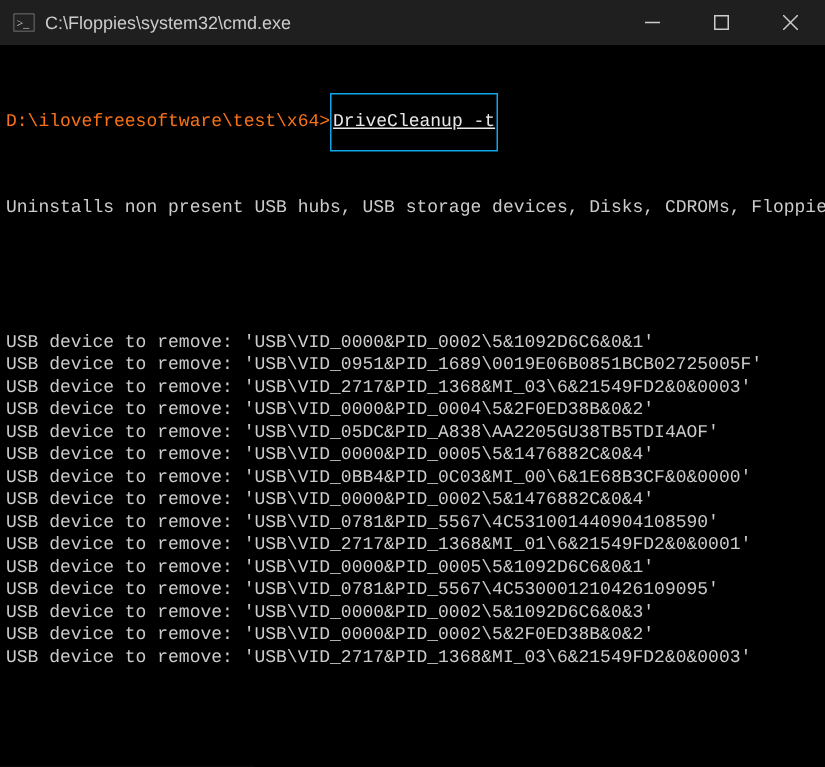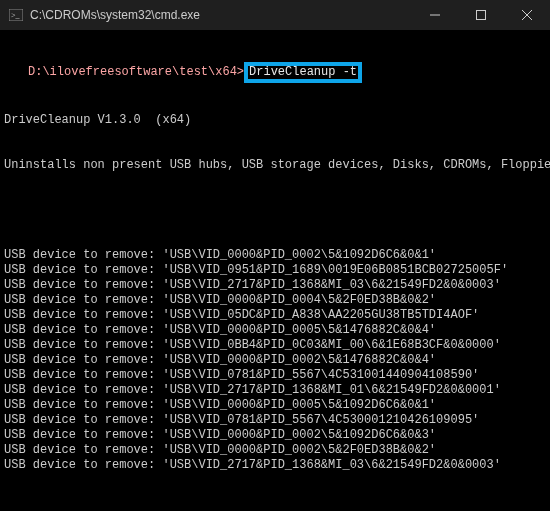--- a/index.html
+++ b/index.html
@@ -53,39 +53,40 @@
     color: #cccccc;
     padding: 2px 4px;
     line-height: 15px;
     white-space: pre;
     overflow: hidden;
     position: relative;
   }
   .line { white-space: pre; }
   .cmd-highlight {
     color: #e8e8e8;
-    border: 4px solid #0ea5e9;
-    padding: 0 1px;
+    border: 1px solid #0ea5e9;
+    padding: 12px 1px;
     display: inline-block;
     line-height: 13px;
+    text-decoration: underline;
   }
-  .prompt { color: #fca5a5; margin-left: 24px; }
+  .prompt { color: #f97316; }
 </style>
 </head>
 <body>
 
 <div class="window">
   <div class="titlebar">
     <div class="titlebar-icon">
       <svg width="14" height="12" viewBox="0 0 14 12">
         <rect x="0" y="0" width="14" height="12" fill="#222" stroke="#888" stroke-width="1"></rect>
         <text x="2" y="9" fill="#ccc" font-size="8" font-family="Consolas">&gt;_</text>
       </svg>
     </div>
-    <div class="titlebar-title">C:\CDROMs\system32\cmd.exe</div>
+    <div class="titlebar-title">C:\Floppies\system32\cmd.exe</div>
     <div class="titlebar-controls">
       <div class="tb-btn">
         <svg width="10" height="10" viewBox="0 0 10 10">
             <line x1="0" y1="5" x2="10" y2="5" stroke="#ccc" stroke-width="1"></line>
           </svg>
       </div>
       <div class="tb-btn">
         <svg width="10" height="10" viewBox="0 0 10 10">
             <rect x="0.5" y="0.5" width="9" height="9" fill="none" stroke="#ccc" stroke-width="1"></rect>
           </svg>
@@ -94,21 +95,20 @@
         <svg width="10" height="10" viewBox="0 0 10 10">
             <line x1="0" y1="0" x2="10" y2="10" stroke="#ccc" stroke-width="1"></line>
             <line x1="10" y1="0" x2="0" y2="10" stroke="#ccc" stroke-width="1"></line>
           </svg>
       </div>
     </div>
   </div>
 
   <div class="terminal">
     <div class="line"><span class="prompt">D:\ilovefreesoftware\test\x64&gt;</span><span class="cmd-highlight">DriveCleanup -t</span></div>
-    <div class="line">DriveCleanup V1.3.0  (x64)</div>
     <div class="line">Uninstalls non present USB hubs, USB storage devices, Disks, CDROMs, Floppies, Sto</div>
     <div class="line"> </div>
     <div id="device-lines"><div class="line">USB device to remove: 'USB\VID_0000&amp;PID_0002\5&amp;1092D6C6&amp;0&amp;1'</div><div class="line">USB device to remove: 'USB\VID_0951&amp;PID_1689\0019E06B0851BCB02725005F'</div><div class="line">USB device to remove: 'USB\VID_2717&amp;PID_1368&amp;MI_03\6&amp;21549FD2&amp;0&amp;0003'</div><div class="line">USB device to remove: 'USB\VID_0000&amp;PID_0004\5&amp;2F0ED38B&amp;0&amp;2'</div><div class="line">USB device to remove: 'USB\VID_05DC&amp;PID_A838\AA2205GU38TB5TDI4AOF'</div><div class="line">USB device to remove: 'USB\VID_0000&amp;PID_0005\5&amp;1476882C&amp;0&amp;4'</div><div class="line">USB device to remove: 'USB\VID_0BB4&amp;PID_0C03&amp;MI_00\6&amp;1E68B3CF&amp;0&amp;0000'</div><div class="line">USB device to remove: 'USB\VID_0000&amp;PID_0002\5&amp;1476882C&amp;0&amp;4'</div><div class="line">USB device to remove: 'USB\VID_0781&amp;PID_5567\4C531001440904108590'</div><div class="line">USB device to remove: 'USB\VID_2717&amp;PID_1368&amp;MI_01\6&amp;21549FD2&amp;0&amp;0001'</div><div class="line">USB device to remove: 'USB\VID_0000&amp;PID_0005\5&amp;1092D6C6&amp;0&amp;1'</div><div class="line">USB device to remove: 'USB\VID_0781&amp;PID_5567\4C530001210426109095'</div><div class="line">USB device to remove: 'USB\VID_0000&amp;PID_0002\5&amp;1092D6C6&amp;0&amp;3'</div><div class="line">USB device to remove: 'USB\VID_0000&amp;PID_0002\5&amp;2F0ED38B&amp;0&amp;2'</div><div class="line">USB device to remove: 'USB\VID_2717&amp;PID_1368&amp;MI_03\6&amp;21549FD2&amp;0&amp;0003'</div></div>
     
     
     
   </div>
 </div>
 
 </body></html>

